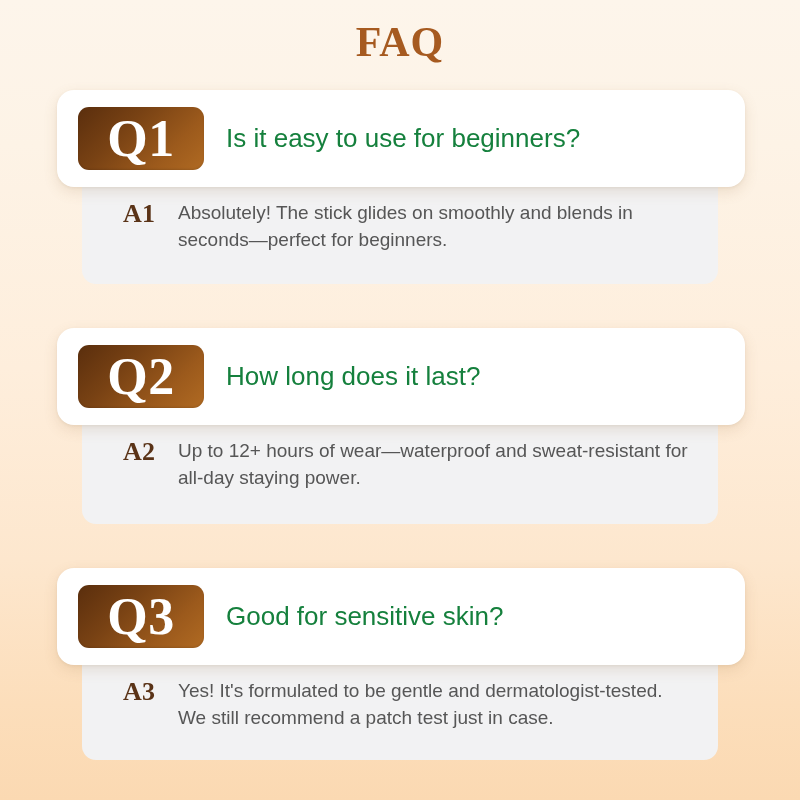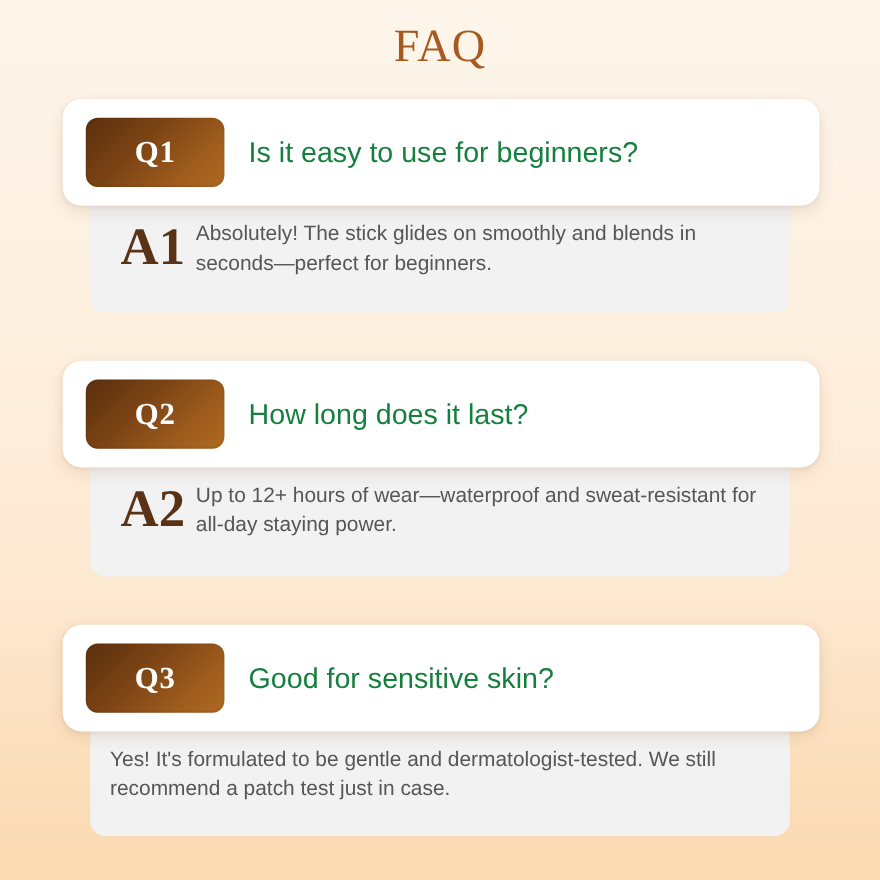--- a/index.html
+++ b/index.html
@@ -29,21 +29,21 @@
   }
 
   
   .faq-title {
     position: absolute;
     top: 18px;
     left: 0;
     width: 800px;
     text-align: center;
     font-family: "Liberation Serif", "DejaVu Serif", serif;
-    font-weight: 400;
+    font-weight: 700;
     font-size: 42px;
     letter-spacing: 1px;
     color: #A65A20;
   }
 
   
   .faq-list {
     position: absolute;
     top: 90px;
     left: 0;
@@ -74,21 +74,21 @@
 
   .q-badge {
     flex: 0 0 auto;
     width: 126px;
     height: 63px;
     border-radius: 11px;
     background: linear-gradient(135deg, #5A2E0D 0%, #7A4314 38%, #9C5A1C 72%, #B06A22 100%);
     color: #FFFFFF;
     font-family: "Liberation Serif", "DejaVu Serif", serif;
     font-weight: 700;
-    font-size: 28px;
+    font-size: 52px;
     line-height: 63px;
     text-align: center;
     letter-spacing: 0.5px;
     box-shadow: inset 0 -1px 2px rgba(0,0,0,0.12);
   }
 
   .q-text {
     margin-left: 22px;
     font-family: "Liberation Sans", sans-serif;
     font-size: 26px;
@@ -110,21 +110,21 @@
     display: flex;
     align-items: flex-start;
     z-index: 1;
   }
 
   .a-label {
     flex: 0 0 auto;
     width: 78px;
     font-family: "Liberation Serif", "DejaVu Serif", serif;
     font-weight: 700;
-    font-size: 48px;
+    font-size: 26px;
     line-height: 1;
     color: #5A3317;
     text-align: center;
     padding-top: 2px;
   }
 
   .a-text {
     flex: 1 1 auto;
     font-family: "Liberation Sans", sans-serif;
     font-size: 19px;
@@ -168,18 +168,19 @@
         <div class="a-text">Up to 12+ hours of wear—waterproof and sweat-resistant for all-day staying power.</div>
       </div>
     </div>
 
     <div class="faq-item" data-idx="2">
       <div class="question-card">
         <div class="q-badge">Q3</div>
         <div class="q-text">Good for sensitive skin?</div>
       </div>
       <div class="answer-panel">
+        <div class="a-label">A3</div>
         <div class="a-text">Yes! It's formulated to be gentle and dermatologist-tested. We still recommend a patch test just in case.</div>
       </div>
     </div>
 
   </div>
 </div>
 
 </body></html>

